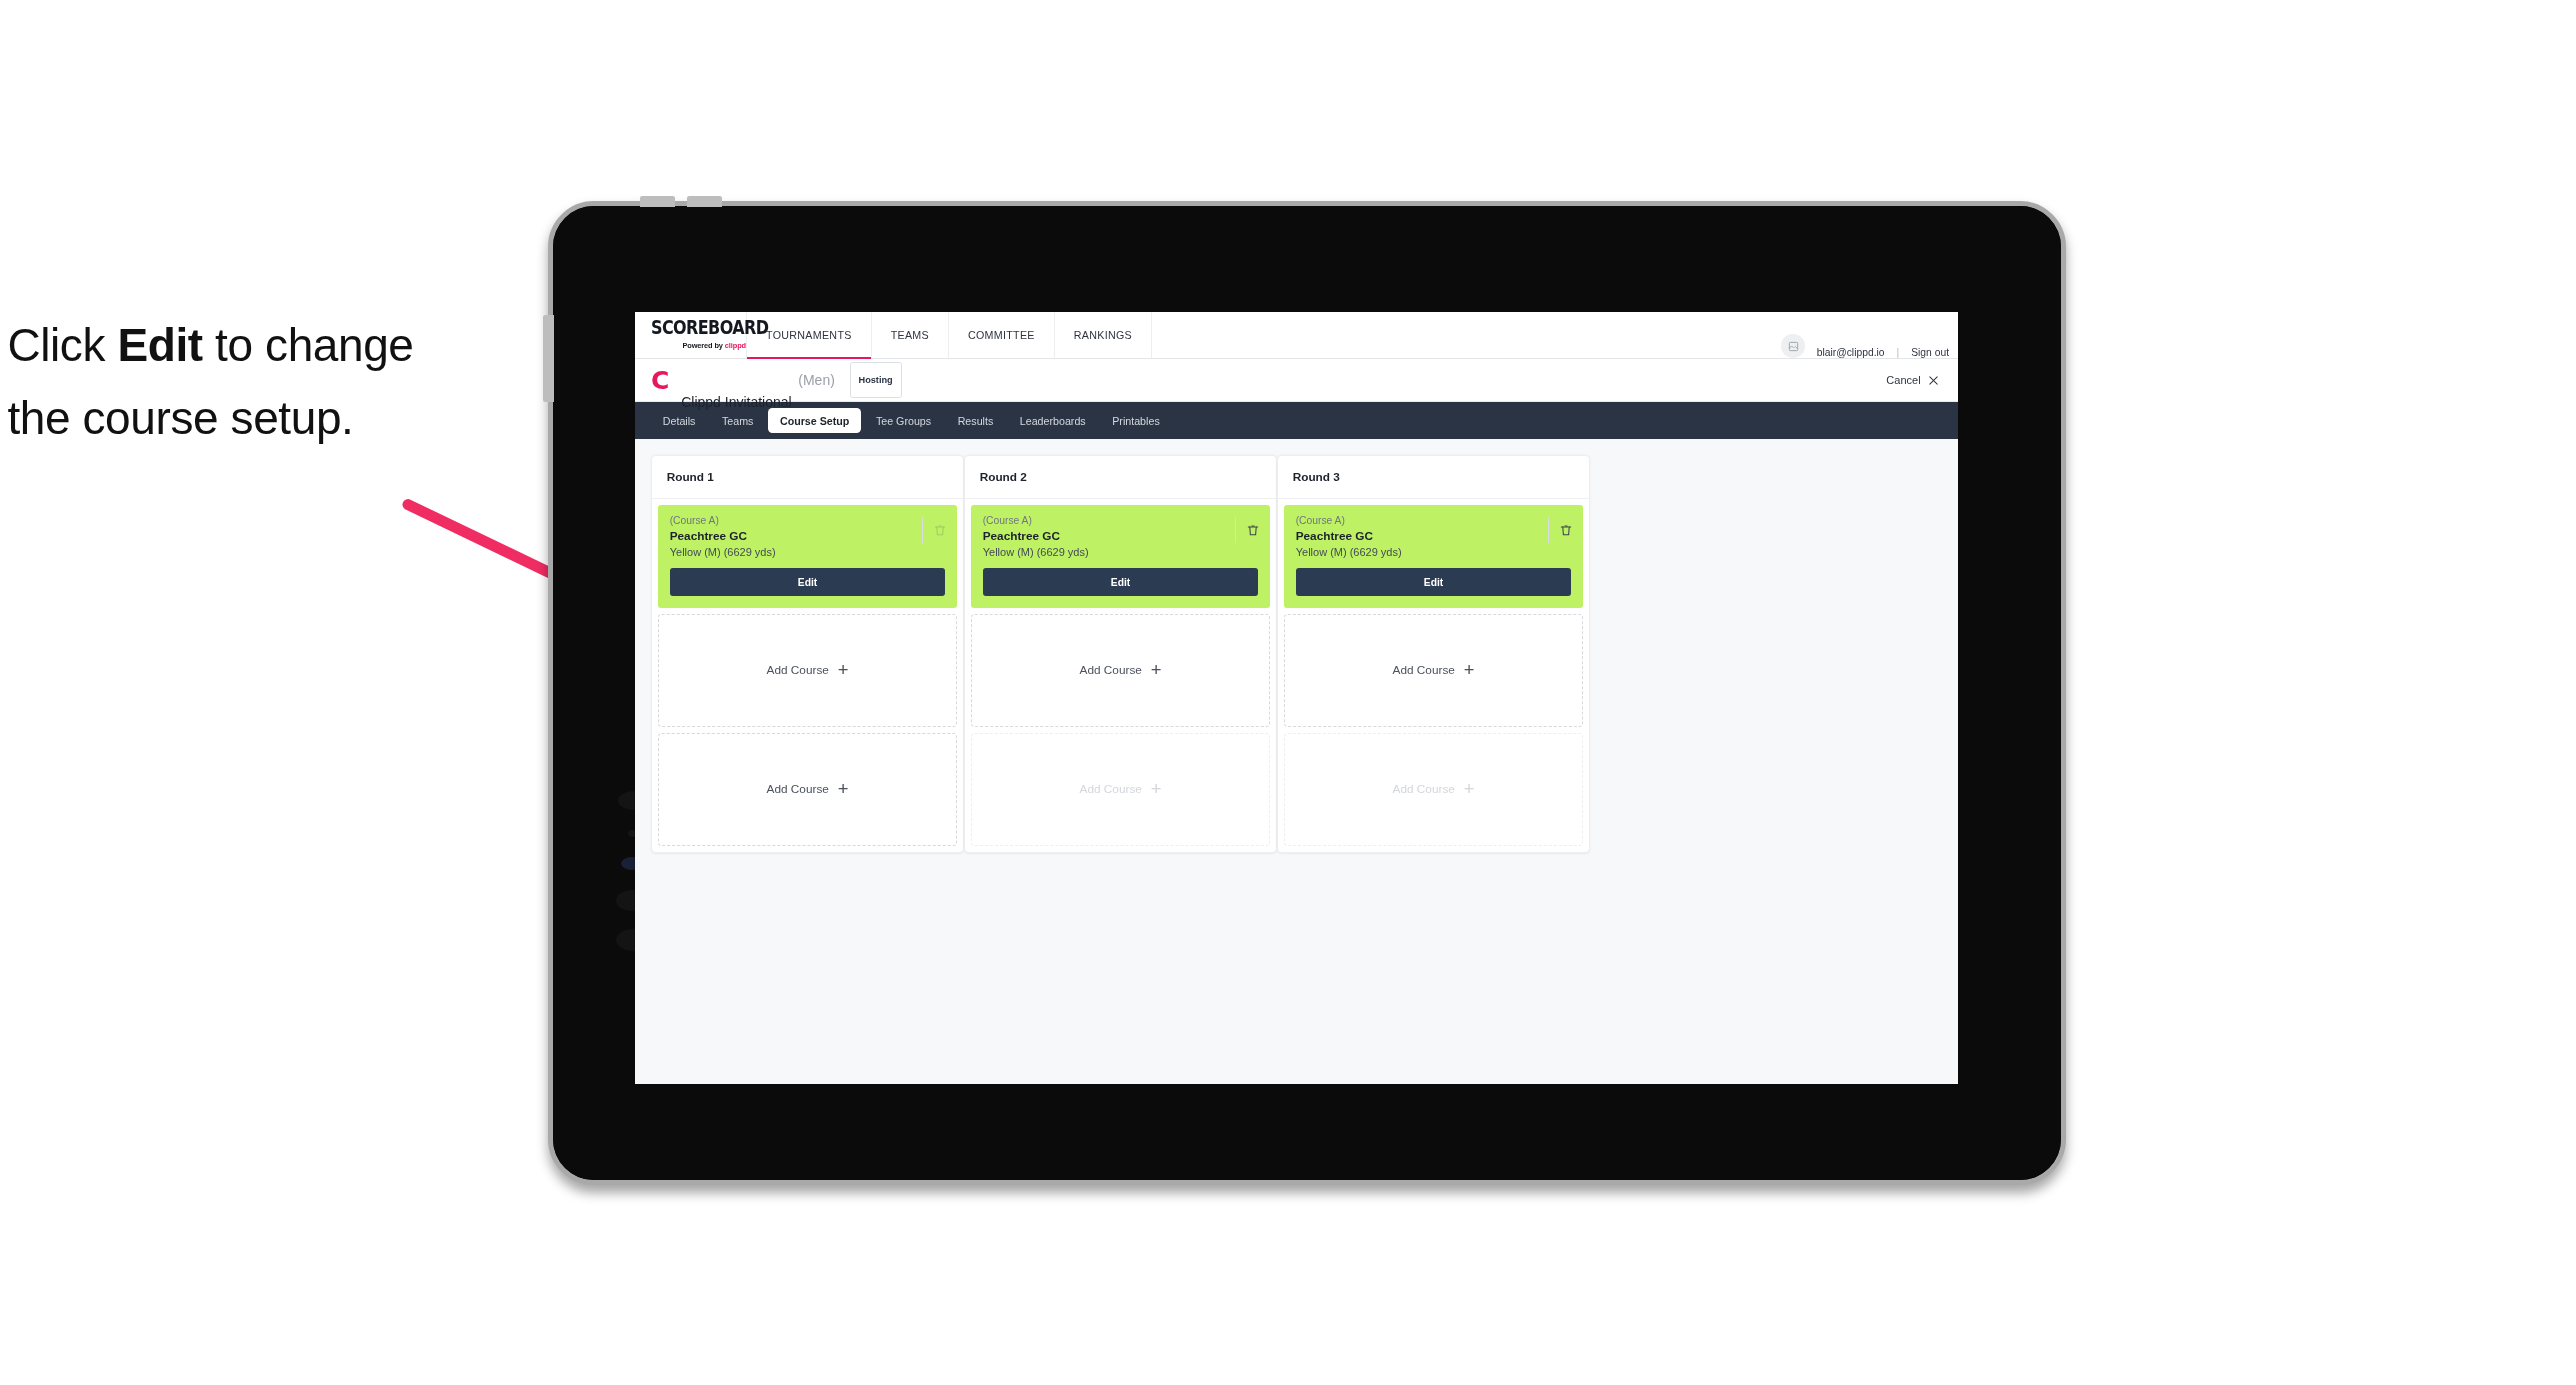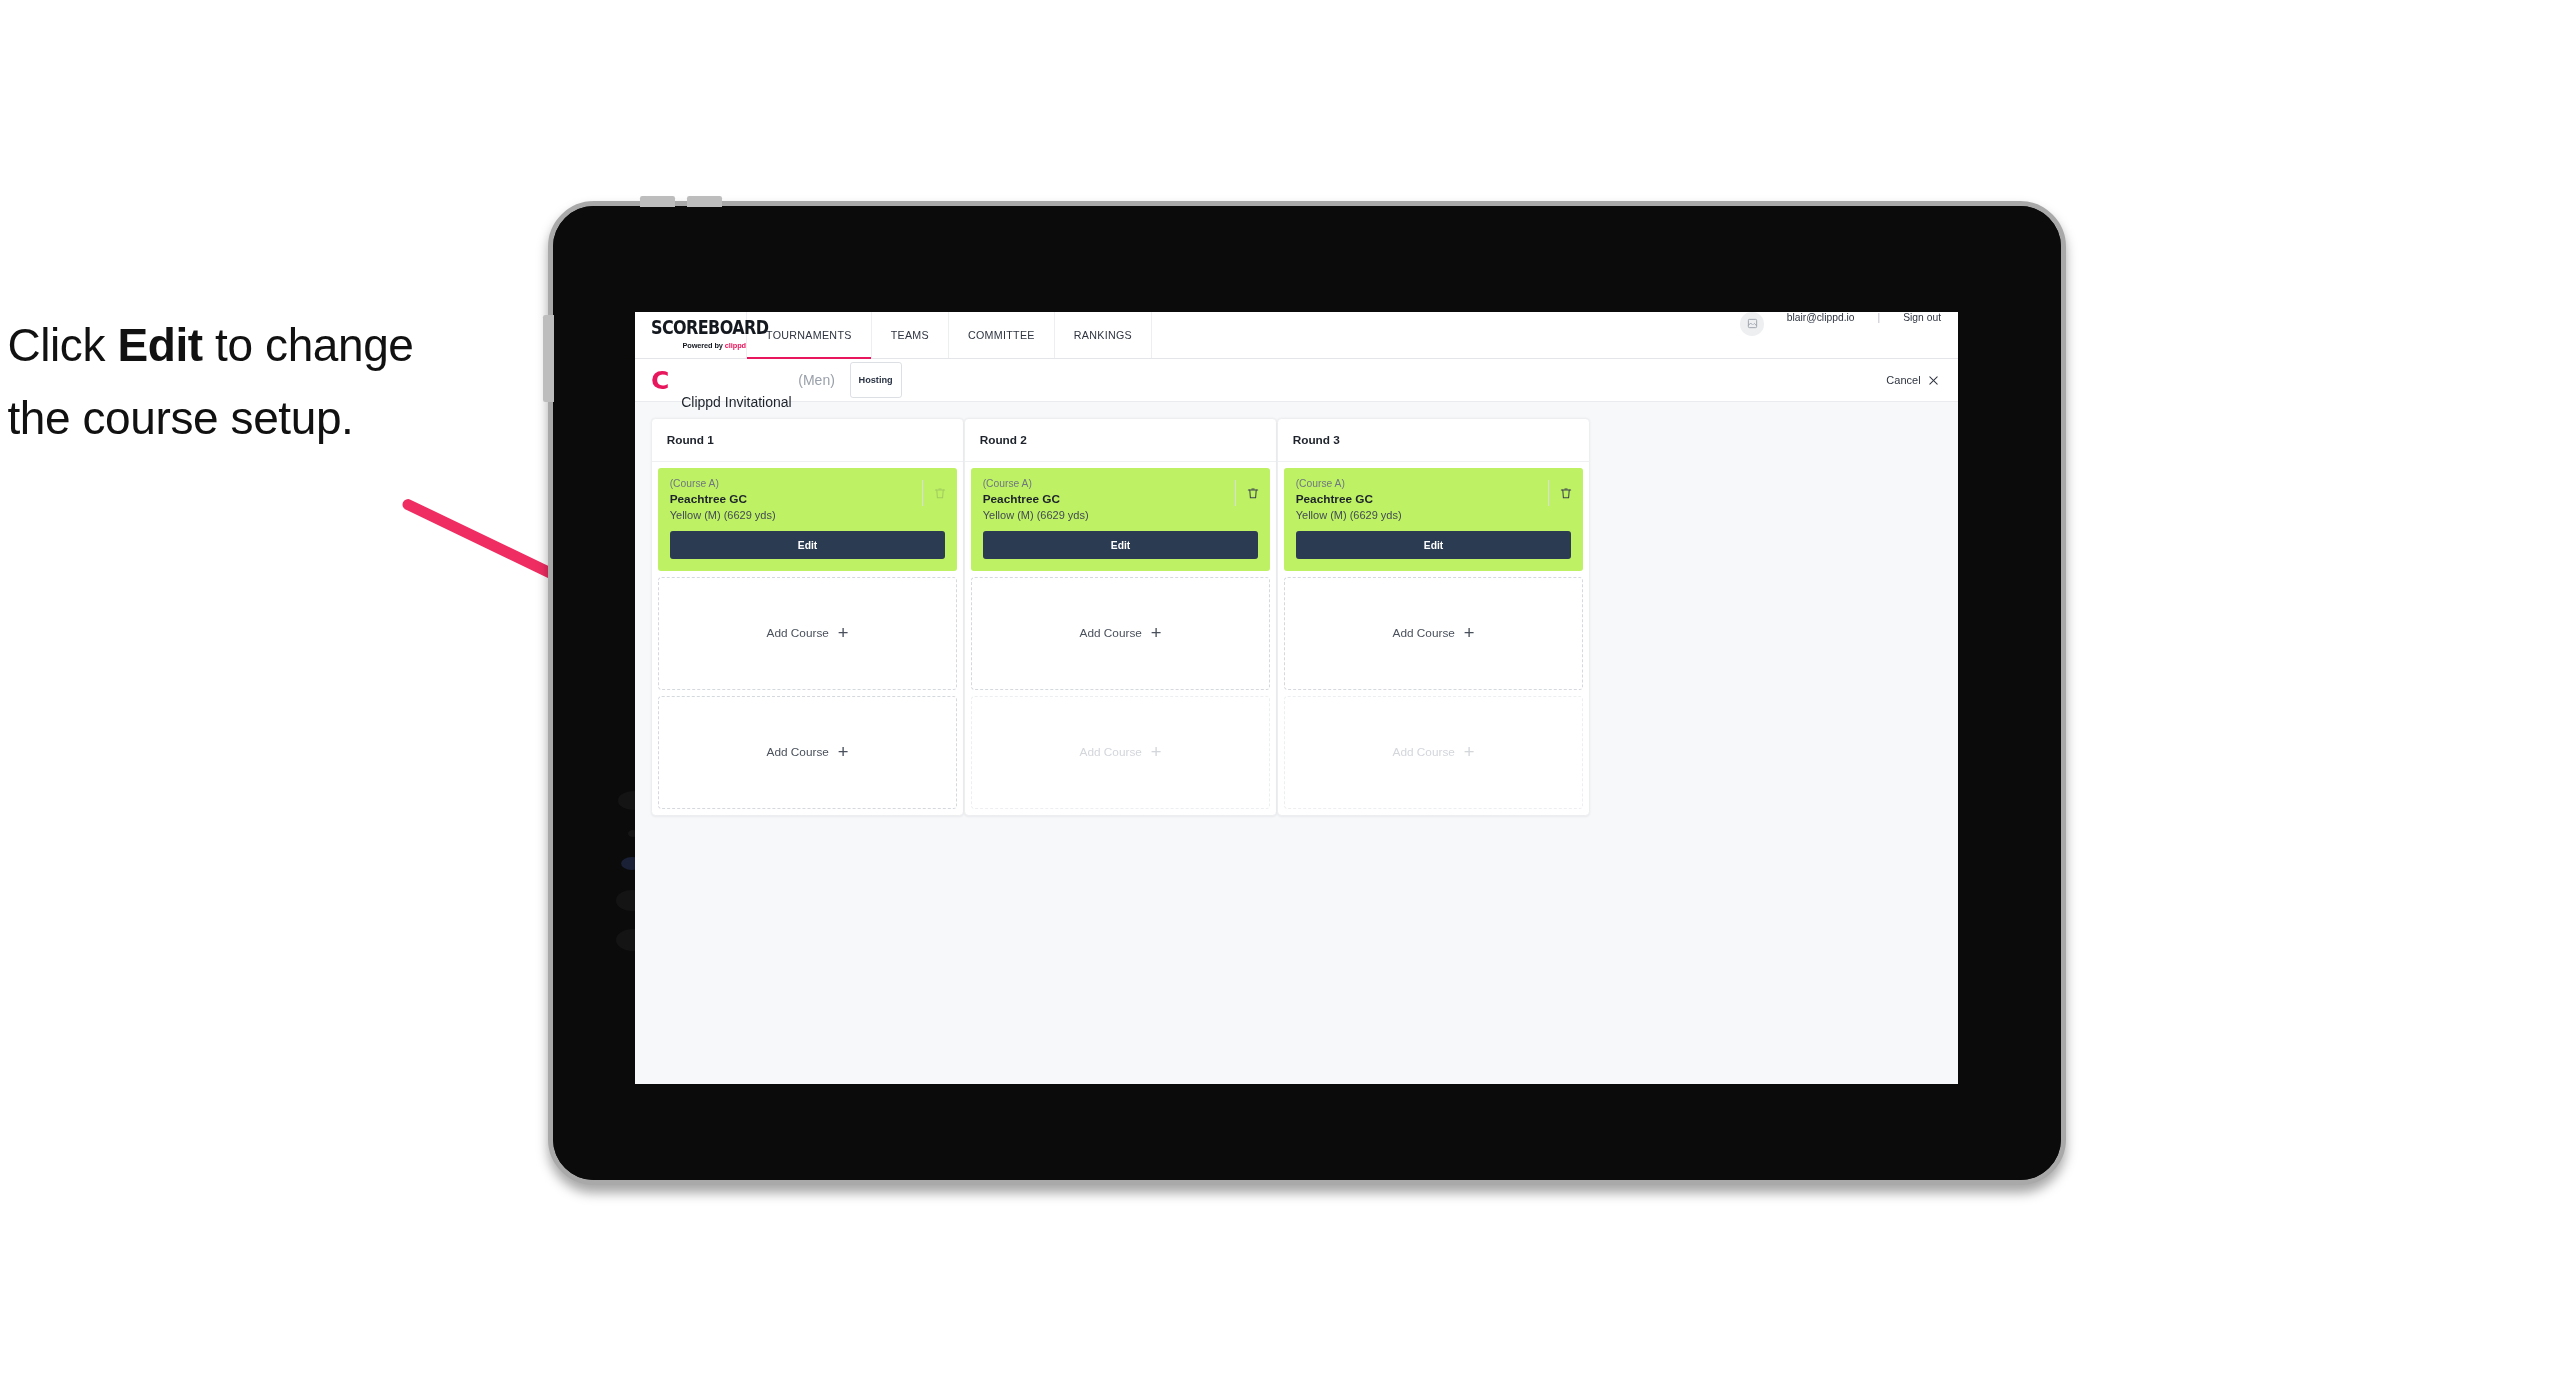--- a/index.html
+++ b/index.html
@@ -129,23 +129,23 @@
     cursor: pointer;
   }
   .nav-item.active::after {
     content: "";
     position: absolute; left: 0; right: 0; bottom: -0.7px;
     height: 2.2px; background: #e8175d;
   }
 
   #topbar-right {
     margin-left: auto;
-    display: flex; align-items: flex-start;
-    padding-right: 17px;
-    gap: 23px;
+    display: flex; align-items: flex-end;
+    padding-right: 9px;
+    gap: 12px;
   }
   #avatar {
     width: 23.6px; height: 23.6px;
     border-radius: 50%;
     background: #eeeff1;
     display: flex; align-items: center; justify-content: center;
   }
   #user-email { font-size: 10.3px; color: #2e3440; }
   .pipe { color: #b9bcc2; font-size: 10.3px; }
   #signout { font-size: 10.3px; color: #2e3440; cursor: pointer; }
@@ -342,20 +342,29 @@
       <div id="hosting-badge">Hosting</div>
       <div id="cancel-btn">
         <span>Cancel</span>
         <svg id="cancel-x" width="11" height="11" viewBox="0 0 24 24" stroke="#2e3440" stroke-width="2.2" stroke-linecap="round">
           <line x1="4" y1="4" x2="20" y2="20"></line>
             <line x1="20" y1="4" x2="4" y2="20"></line>
         </svg>
       </div>
     </div>
 
+    <div id="tabstrip">
+      <div class="tab">Details</div>
+      <div class="tab">Teams</div>
+      <div class="tab active">Course Setup</div>
+      <div class="tab">Tee Groups</div>
+      <div class="tab">Results</div>
+      <div class="tab">Leaderboards</div>
+      <div class="tab">Printables</div>
+    </div>
 
     <div id="board">
 
       <div class="round-col">
         <div class="round-head">
           <span class="round-title">Round 1</span>
         </div>
         <div class="round-body">
           <div class="course-card">
             <div class="course-label">(Course A)</div>

